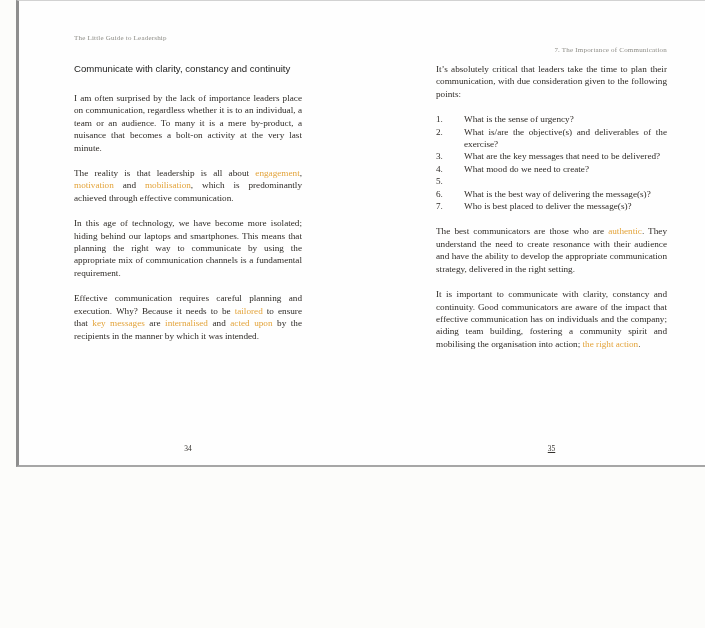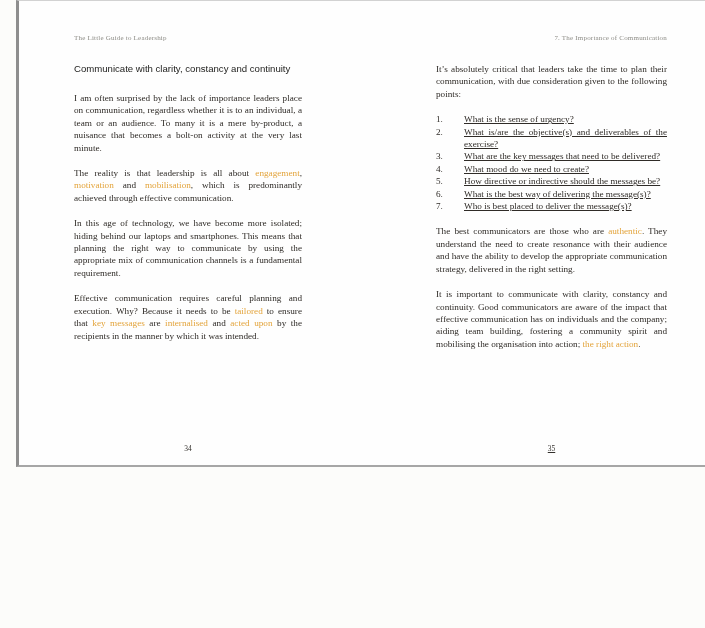--- a/index.html
+++ b/index.html
@@ -26,21 +26,21 @@
   }
   .page { position: relative; flex: 1; }
   .running-head {
     position: absolute;
     top: 33px;
     font-size: 7px;
     letter-spacing: 0.2px;
     color: #8d8c86;
   }
   .rh-left  { left: 55px; width: 228px; text-align: left; }
-  .rh-right { left: 67px; width: 231px; text-align: right; }
+  .rh-right { left: 67px; width: 231px; text-align: right; margin-top: 12px; }
   .content-left  { position: absolute; left: 55px; top: 62px; width: 228px; }
   .content-right { position: absolute; left: 67px; top: 62px; width: 231px; }
   .heading {
     font-family: "Liberation Sans", sans-serif;
     font-weight: normal;
     font-size: 9.6px;
     line-height: 12px;
     color: #222220;
     margin: 0 0 17px 0;
   }
@@ -53,21 +53,21 @@
   }
   .hl { color: #e3a43c; }
   .numbered-list { margin: 0 0 13px 0; }
   .list-item {
     display: flex;
     font-size: 9.2px;
     line-height: 12.4px;
     color: #2f2b27;
   }
   .list-item .num { width: 28px; flex: none; }
-  .list-item .txt { flex: 1; text-align: justify; text-decoration: underline; }
+  .list-item .txt { flex: 1; text-align: justify; }
   .page-number {
     position: absolute;
     top: 427px;
     font-size: 7.5px;
     color: #33302c;
     text-align: center;
     margin-top: 16px;
   }
   .pn-left  { left: 55px; width: 228px; }
   .pn-right { left: 67px; width: 231px; text-decoration: underline; }
@@ -106,21 +106,20 @@
           <div class="list-item">
               <span class="num">3.</span>
               <span class="txt">What are the key messages that need to be delivered?</span>
             </div>
           <div class="list-item">
               <span class="num">4.</span>
               <span class="txt">What mood do we need to create?</span>
             </div>
           <div class="list-item">
               <span class="num">5.</span>
-              <span class="txt">How directive or indirective should the messages be?</span>
             </div>
           <div class="list-item">
               <span class="num">6.</span>
               <span class="txt">What is the best way of delivering the message(s)?</span>
             </div>
           <div class="list-item">
               <span class="num">7.</span>
               <span class="txt">Who is best placed to deliver the message(s)?</span>
             </div>
         </div>

